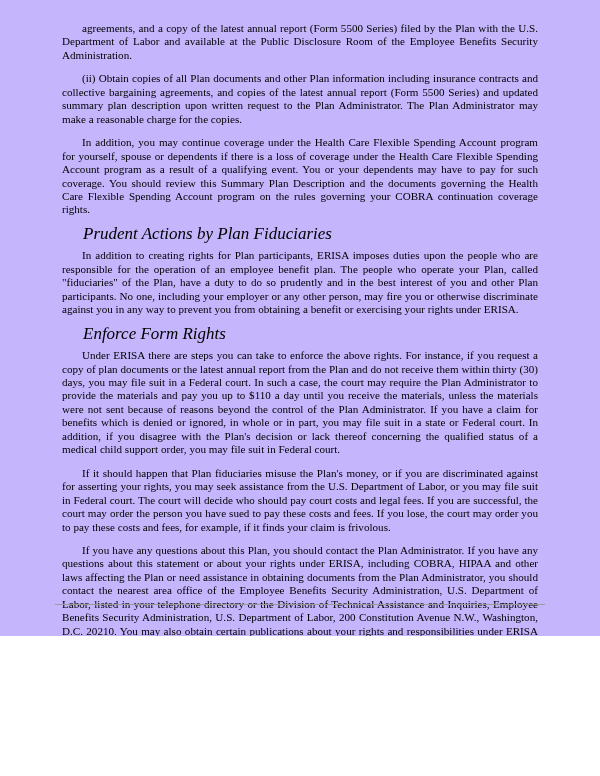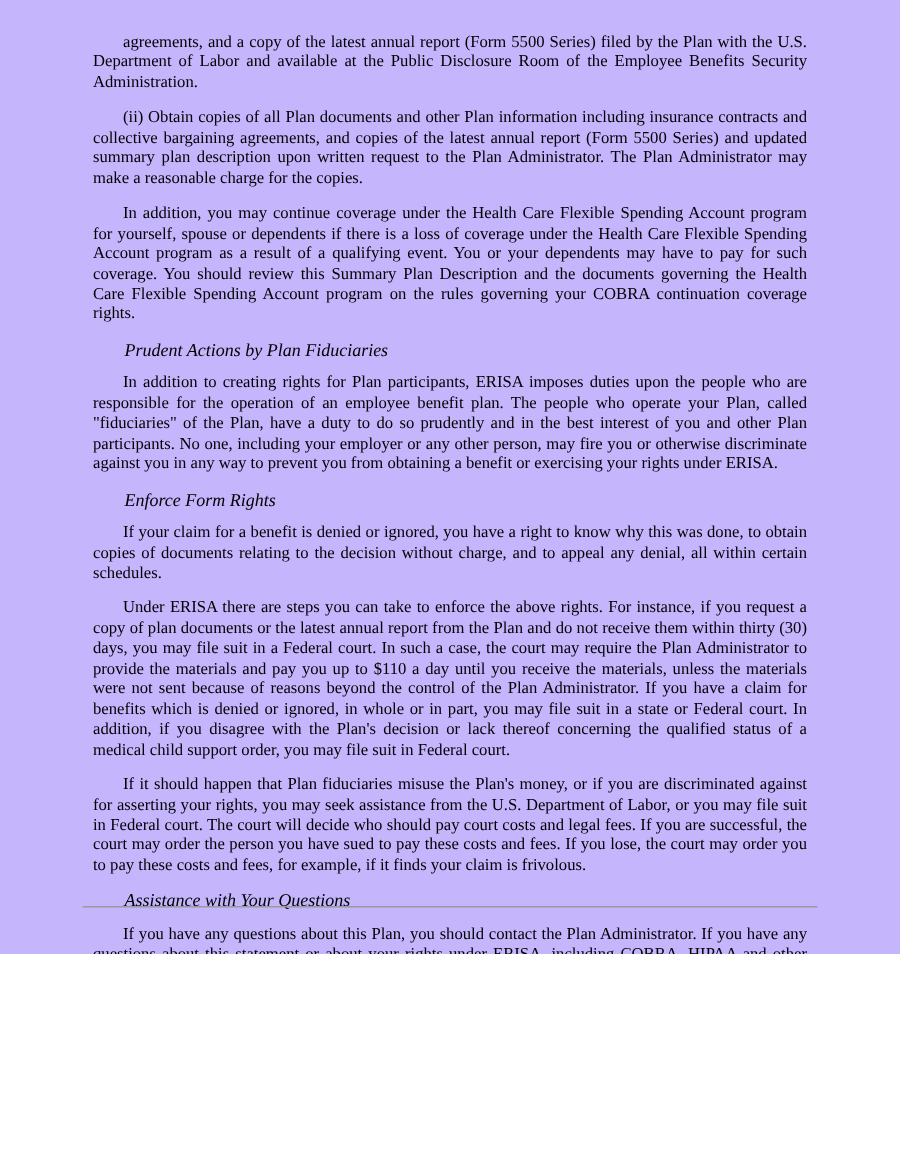--- a/index.html
+++ b/index.html
@@ -30,21 +30,21 @@
     margin: 0 0 10px 0;
     font-size: 11.1px;
     line-height: 13.45px;
     text-align: justify;
     text-indent: 20px;
     hyphens: none;
   }
   h2.subhead {
     margin: 0 0 9px 0;
     padding: 0;
-    font-size: 12px;
+    font-size: 17px;
     line-height: 13.45px;
     font-style: italic;
     font-weight: normal;
     text-indent: 21px;
   }
   .footer {
     position: absolute;
     left: 55px;
     right: 55px;
     bottom: 28px;
@@ -76,27 +76,25 @@
 
 
     <p class="para">In addition, you may continue coverage under the Health Care Flexible Spending Account program for yourself, spouse or dependents if there is a loss of coverage under the Health Care Flexible Spending Account program as a result of a qualifying event. You or your dependents may have to pay for such coverage. You should review this Summary Plan Description and the documents governing the Health Care Flexible Spending Account program on the rules governing your COBRA continuation coverage rights.</p>
 
     <h2 class="subhead">Prudent Actions by Plan Fiduciaries</h2>
 
     <p class="para">In addition to creating rights for Plan participants, ERISA imposes duties upon the people who are responsible for the operation of an employee benefit plan. The people who operate your Plan, called "fiduciaries" of the Plan, have a duty to do so prudently and in the best interest of you and other Plan participants. No one, including your employer or any other person, may fire you or otherwise discriminate against you in any way to prevent you from obtaining a benefit or exercising your rights under ERISA.</p>
 
     <h2 class="subhead">Enforce Form Rights</h2>
 
-    <p class="para">If your claim for a benefit is denied or ignored, you have a right to know why this was done, to obtain copies of documents relating to the decision without charge, and to appeal any denial, all within certain schedules.</p>
 
     <p class="para">Under ERISA there are steps you can take to enforce the above rights. For instance, if you request a copy of plan documents or the latest annual report from the Plan and do not receive them within thirty (30) days, you may file suit in a Federal court. In such a case, the court may require the Plan Administrator to provide the materials and pay you up to $110 a day until you receive the materials, unless the materials were not sent because of reasons beyond the control of the Plan Administrator. If you have a claim for benefits which is denied or ignored, in whole or in part, you may file suit in a state or Federal court. In addition, if you disagree with the Plan's decision or lack thereof concerning the qualified status of a medical child support order, you may file suit in Federal court.</p>
 
     <p class="para">If it should happen that Plan fiduciaries misuse the Plan's money, or if you are discriminated against for asserting your rights, you may seek assistance from the U.S. Department of Labor, or you may file suit in Federal court. The court will decide who should pay court costs and legal fees. If you are successful, the court may order the person you have sued to pay these costs and fees. If you lose, the court may order you to pay these costs and fees, for example, if it finds your claim is frivolous.</p>
 
-    <h2 class="subhead">Assistance with Your Questions</h2>
 
     <p class="para">If you have any questions about this Plan, you should contact the Plan Administrator. If you have any questions about this statement or about your rights under ERISA, including COBRA, HIPAA and other laws affecting the Plan or need assistance in obtaining documents from the Plan Administrator, you should contact the nearest area office of the Employee Benefits Security Administration, U.S. Department of Labor, listed in your telephone directory or the Division of Technical Assistance and Inquiries, Employee Benefits Security Administration, U.S. Department of Labor, 200 Constitution Avenue N.W., Washington, D.C. 20210. You may also obtain certain publications about your rights and responsibilities under ERISA by calling the publications hotline of the Employee Benefits Security Administration. You may also visit their website at www.dol.gov/ebsa.</p>
 
   </div>
 
   <div class="footer">
     <hr class="footer-rule">
   </div>
 </div>
 

